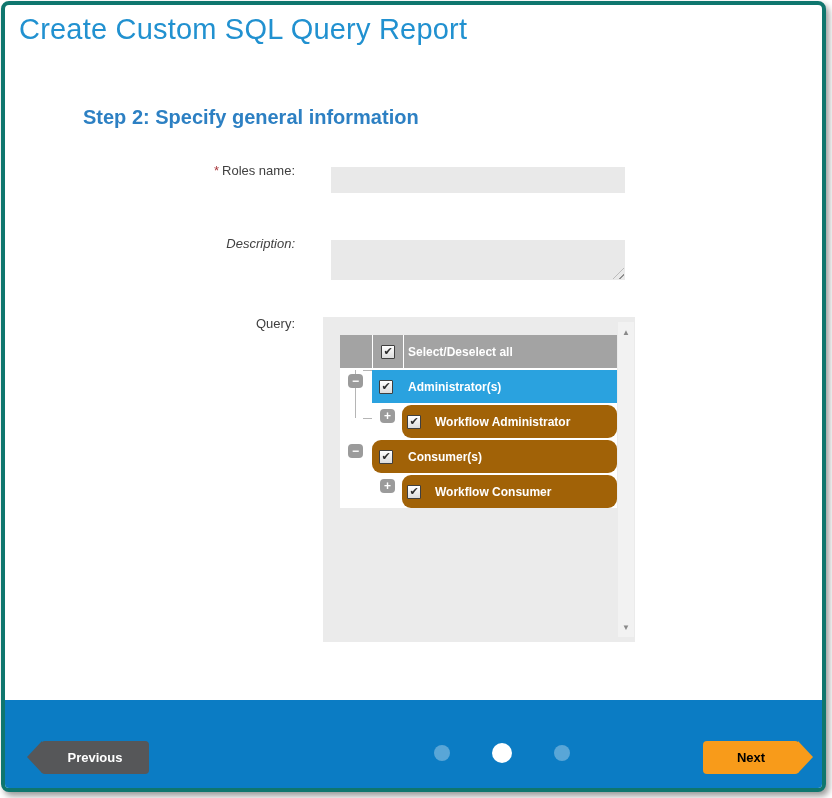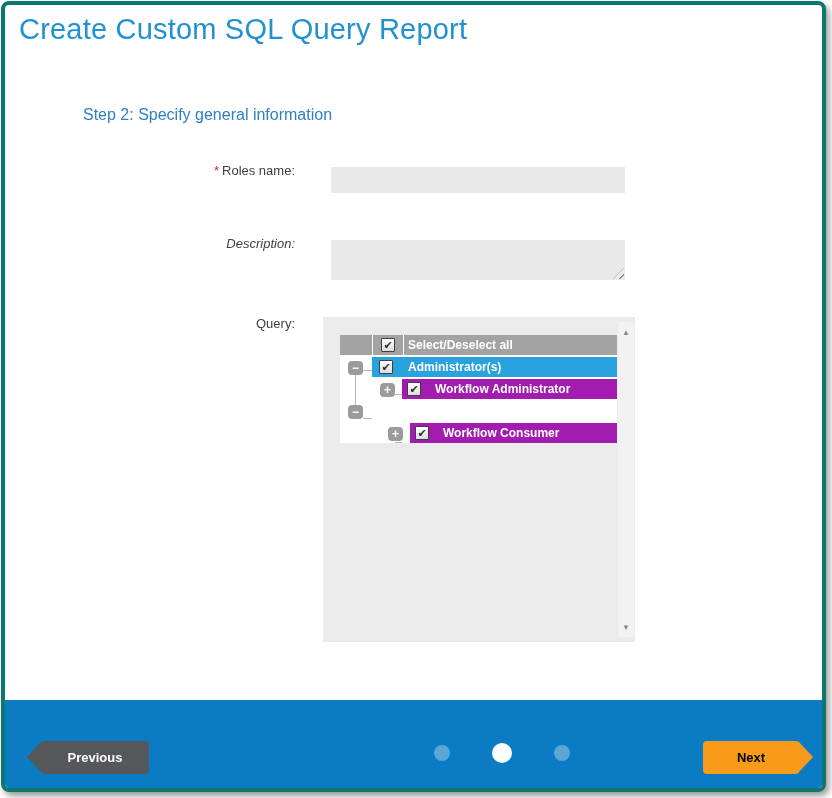--- a/index.html
+++ b/index.html
@@ -16,21 +16,21 @@
     overflow:hidden;
   }
 
   .page-title {
     position:absolute; left:14px; top:8px;
     font-size:29px; font-weight:400; letter-spacing:.2px;
     color:#2191d0;
   }
   .step-title {
     position:absolute; left:78px; top:101px;
-    font-size:16px; font-weight:400;
+    font-size:20px; font-weight:700;
     color:#2d80c3;
   }
 
   .form-label {
     position:absolute; left:0; width:290px;
     text-align:right;
     font-size:13px; color:#404040; line-height:16px;
   }
   .req { color:#a9383d; margin-right:3px; }
 
@@ -52,37 +52,37 @@
   .tree-container {
     position:absolute; left:318px; top:312px;
     width:312px; height:325px;
     background:#ebebeb;
   }
   .tree-panel {
     position:absolute; left:17px; top:18px;
     width:277px;
     background:#fff;
   }
-  .tree-row { height:20px; display:flex; align-items:stretch; margin-bottom:2px; position:relative; }
-  .tree-row:last-child { margin-bottom:0;padding-left:8px; }
+  .tree-row { height:33px; display:flex; align-items:stretch; margin-bottom:2px; position:relative; }
+  .tree-row:last-child { margin-bottom:0; }
 
   .hdr-cell { background:#a3a3a3; }
   .hdr-tree { width:32px; margin-right:1px; }
   .hdr-check { width:30px; margin-right:1px; display:flex; align-items:center; justify-content:center; }
   .hdr-label { flex:1; display:flex; align-items:center; padding-left:4px; }
 
   .tree-row .row-label, .hdr-label {
     font-size:12px; font-weight:bold; color:#fff; white-space:nowrap;
   }
 
   .indent0 { width:32px; position:relative; }
   .indent1 { width:62px; position:relative; }
   .row-bar { flex:1; display:flex; align-items:center; }
   .bar-selected { background:#2aa2df; }
-  .bar-normal { background:#a21caf; }
+  .bar-normal { background:#a16207;border-radius:9px; }
   .lv0 .cb { margin-left:7px; }
   .lv0 .row-label { margin-left:15px;text-align:center; }
   .lv1 .cb { margin-left:5px; }
   .lv1 .row-label { margin-left:14px; }
 
   .cb {
     width:14px; height:14px; flex:0 0 14px;
     border:1px solid #3f3f3f; border-radius:1px;
     background:linear-gradient(#ffffff,#dcdcdc);
     display:flex; align-items:center; justify-content:center;
@@ -223,20 +223,24 @@
         </div>
         <div class="row-bar bar-normal">
           <span class="cb"></span>
           <span class="row-label">Workflow Administrator</span>
         </div>
       </div>
 
       <div class="tree-row lv0">
         <div class="indent0">
           <span class="expander exp-collapse"></span>
+        </div>
+        <div class="row-bar bar-normal">
+          <span class="cb"></span>
+          <span class="row-label">Consumer(s)</span>
         </div>
       </div>
 
       <div class="tree-row lv1">
         <div class="indent1">
           <span class="expander exp-expand"></span>
         </div>
         <div class="row-bar bar-normal">
           <span class="cb"></span>
           <span class="row-label">Workflow Consumer</span>

